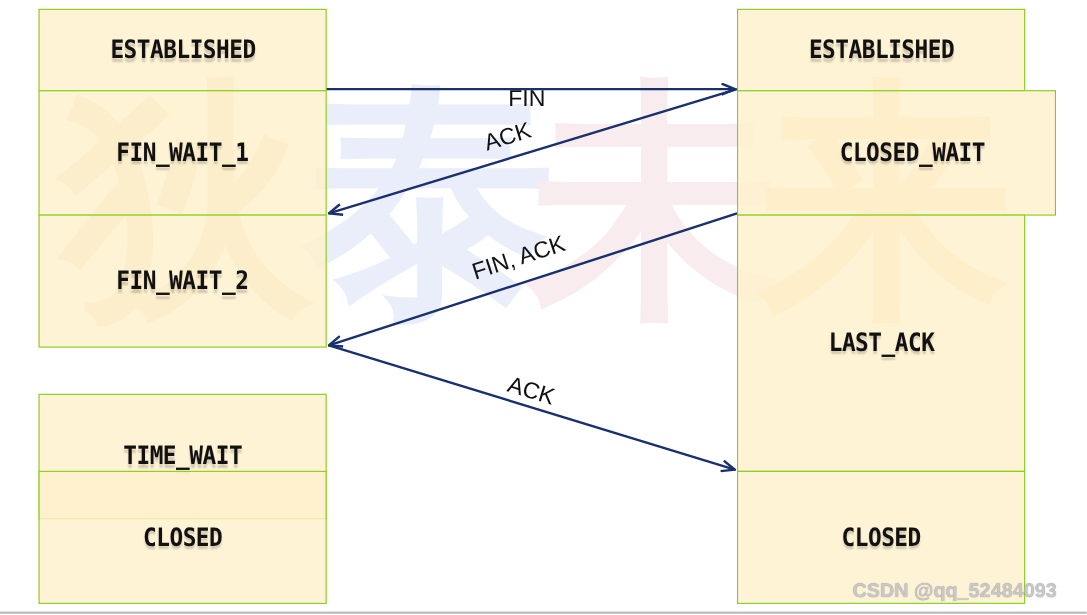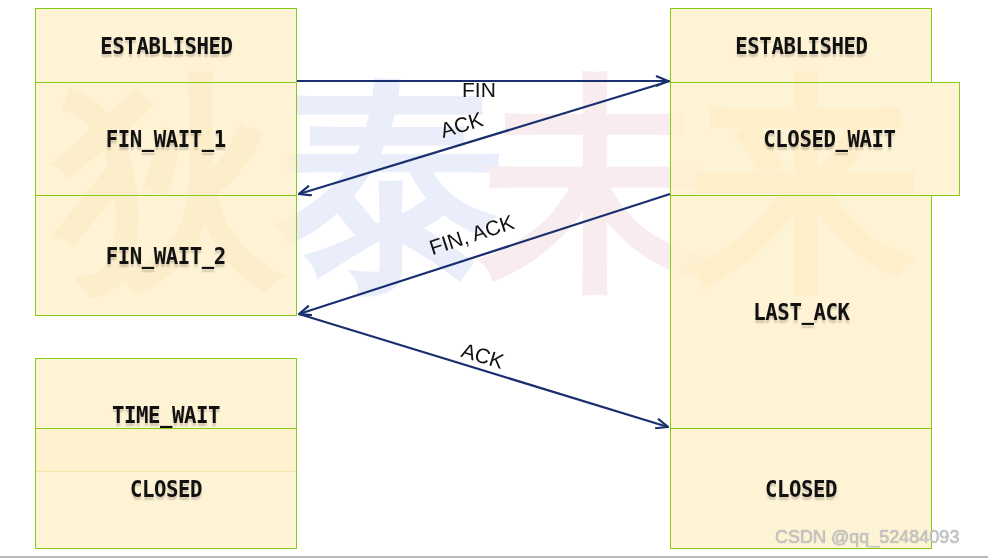--- a/index.html
+++ b/index.html
@@ -37,20 +37,21 @@
     font-family: "Liberation Sans", sans-serif; white-space: nowrap;
     transform-origin: center center;
   }
   .footer-line {
     position: absolute; left: 0; right: 0; top: 556px; height: 2px; background: #b9b9b9; z-index: 1;
   }
   .credit {
     position: absolute; left: 775px; top: 527px; font-size: 18px; color: #c8c8c8;
     z-index: 4; font-family: "Liberation Sans", sans-serif;
     text-shadow: 0 0 1px #888;
+    font-weight: bold;
   }
 </style>
 </head>
 <body>
 
 <div class="wm" style="left:55px;color:#efe3c4;">狄</div>
 <div class="wm" style="left:275px;color:#e9eefa;">泰</div>
 <div class="wm" style="left:480px;color:#f8ecee;">未</div>
 <div class="wm" style="left:690px;color:#f6e0c4;">来</div>
 

